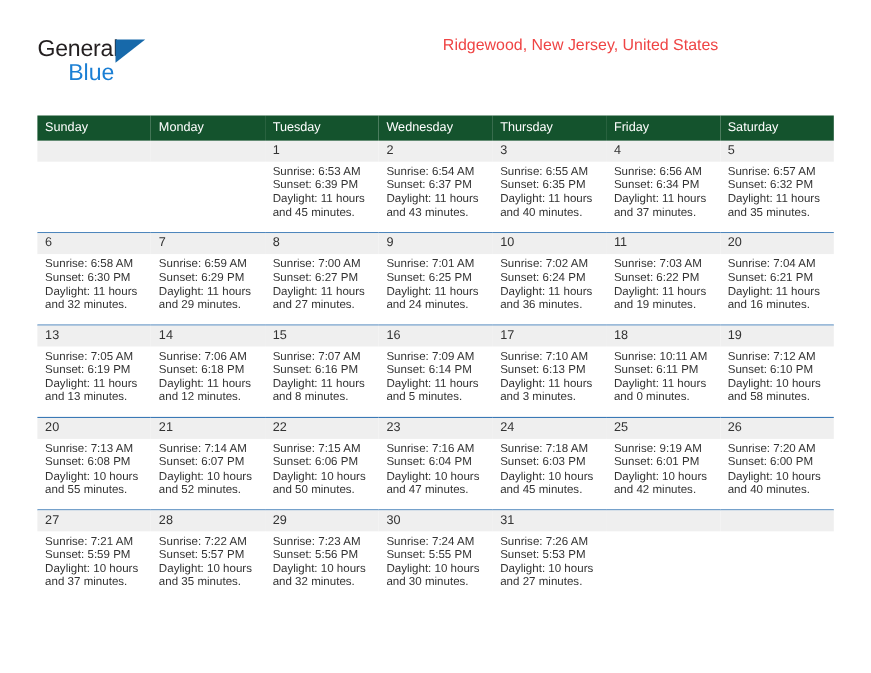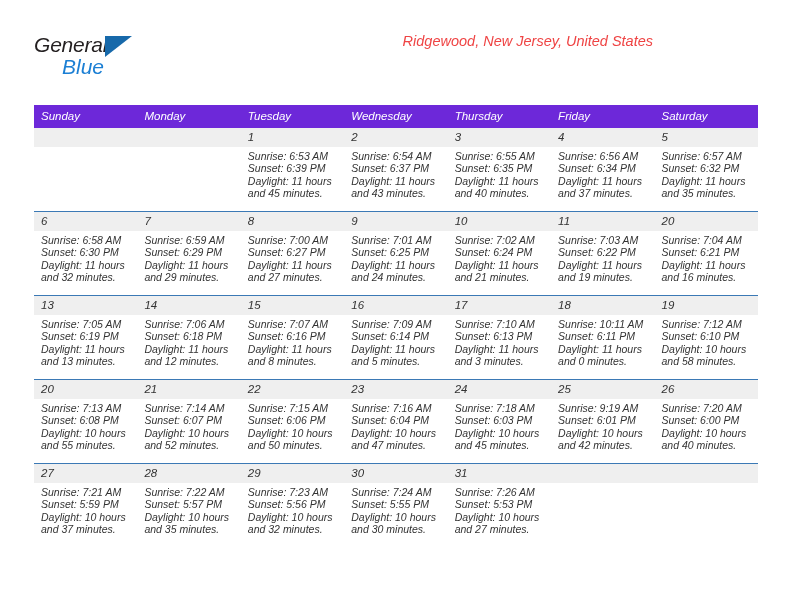--- a/index.html
+++ b/index.html
@@ -13,21 +13,20 @@
     font-family: "Liberation Sans", sans-serif;
     color: #222222;
     position: relative;
     overflow: hidden;
   }
   .page {
     position: absolute;
     left: 0; top: 0;
     width: 687px;
     height: 612px;
-    font-style: italic;
   }
 
   
   .header {
     position: absolute;
     left: 34px;
     top: 26px;
     right: 34px;
     height: 72px;
   }
@@ -88,21 +87,21 @@
   
   .calendar {
     position: absolute;
     left: 34px;
     top: 105px;
     width: 724px;
     border-collapse: collapse;
     table-layout: fixed;
   }
   .calendar th {
-    background: #6d28d9;
+    background: #14532d;
     color: #ffffff;
     font-weight: normal;
     font-size: 11.5px;
     text-align: left;
     padding: 5px 0 5px 7px;
     height: 12px;
     line-height: 13px;
   }
   .calendar td {
     vertical-align: top;
@@ -282,21 +281,21 @@
               </div>
             </div>
           </td>
           <td>
             <div class="cell">
               <div class="daynum">10</div>
               <div class="details">
                 <div>Sunrise: 7:02 AM</div>
                 <div>Sunset: 6:24 PM</div>
                 <div>Daylight: 11 hours</div>
-                <div>and 21 minutes.</div>
+                <div>and 36 minutes.</div>
               </div>
             </div>
           </td>
           <td>
             <div class="cell">
               <div class="daynum">11</div>
               <div class="details">
                 <div>Sunrise: 7:03 AM</div>
                 <div>Sunset: 6:22 PM</div>
                 <div>Daylight: 11 hours</div>

